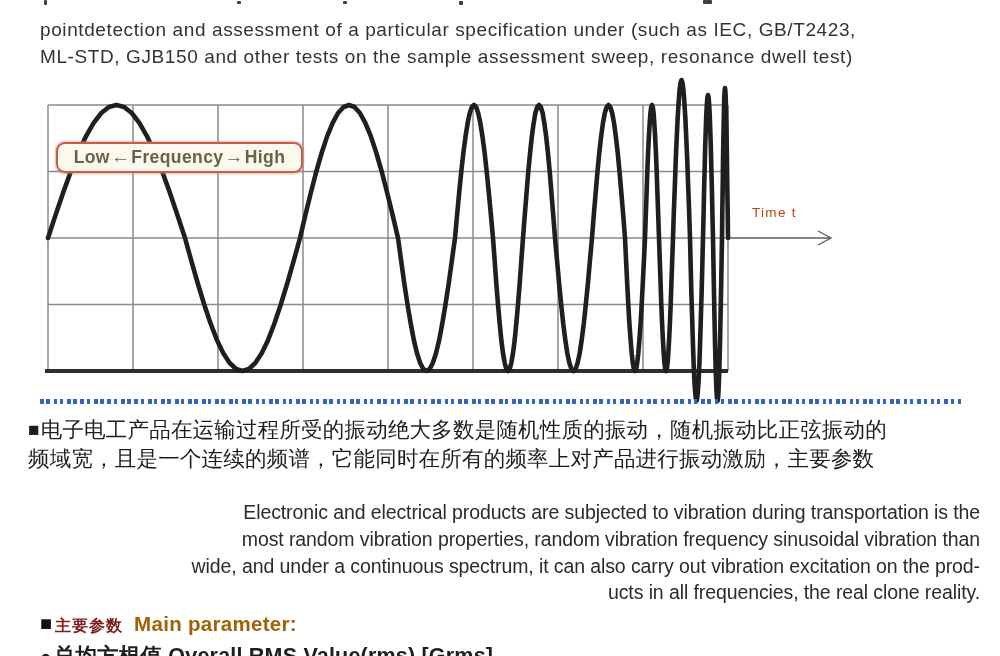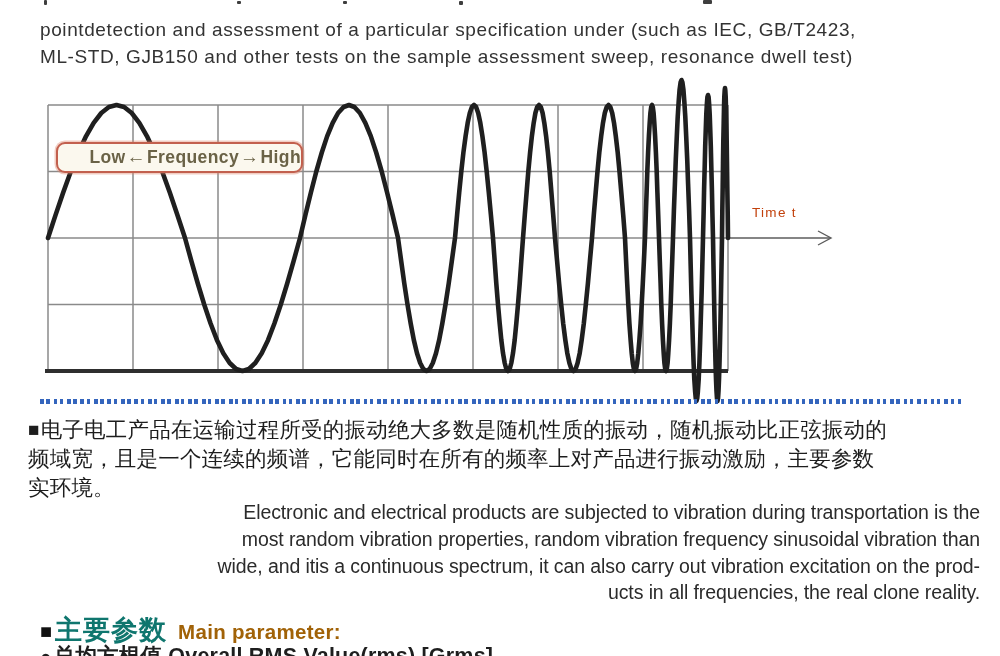--- a/index.html
+++ b/index.html
@@ -20,21 +20,21 @@
   .figure svg{position:absolute;left:0;top:0;}
   .grid{stroke:#8a8a8a;stroke-width:1.5;}
   .grid-bottom{stroke:#2e2e2e;stroke-width:4;}
   .axis{stroke:#5c5c5c;stroke-width:1.4;fill:none;}
   .wave{stroke:#1f1f1f;stroke-width:4.6;fill:none;stroke-linecap:round;stroke-linejoin:round;}
 
   .freq-label{
     position:absolute;left:56px;top:72px;width:247px;height:31px;box-sizing:border-box;
     background:#fbf8ee;border:2.5px solid #c2604e;border-radius:9px;
     box-shadow:0 0 0 1.5px rgba(222,130,105,.4);
-    display:flex;align-items:center;justify-content:flex-end;
+    display:flex;align-items:center;justify-content:center;
     font-size:17.5px;font-weight:bold;color:#6a6246;letter-spacing:.4px;white-space:nowrap;
   }
   .freq-label .arr{font-size:19px;font-weight:bold;margin:0 1px;position:relative;top:-1px;}
 
   .time-label{
     position:absolute;left:752px;top:135px;
     font-size:13.5px;color:#c2410c;letter-spacing:1.3px;white-space:nowrap;
   }
 
   .separator{
@@ -52,21 +52,21 @@
   .en-paragraph{
     position:absolute;left:40px;top:499px;width:940px;
     font-size:19.5px;line-height:26.8px;color:#2b2b2b;letter-spacing:-.1px;text-align:right;
   }
 
   .heading{
     position:absolute;left:40px;top:612px;
     display:flex;align-items:baseline;white-space:nowrap;
   }
   .heading .bullet{font-size:20px;color:#111;margin-right:3px;position:relative;top:-1px;}
-  .heading .cn{font-size:27px;font-weight:bold;color:#0f766e;letter-spacing:1px;}
+  .heading .cn{font-size:16px;font-weight:bold;color:#7f1d1d;letter-spacing:1px;}
   .heading .en{font-size:20.5px;font-weight:600;color:#a16207;margin-left:11px;letter-spacing:.3px;}
 
   .bottom-item{
     position:absolute;left:40px;top:641px;white-space:nowrap;
     font-size:21.5px;font-weight:600;color:#1e1e1e;letter-spacing:.2px;
   }
   .bottom-item .bullet{font-size:19px;margin-right:2px;}
 </style>
 </head>
 <body>
@@ -112,27 +112,26 @@
       <span>High</span>
   </div>
   <div class="time-label">Time t</div>
 </div>
 
 <div class="separator"></div>
 
 <div class="cn-paragraph">
   <div><span class="bullet">■</span><span>电子电工产品在运输过程所受的振动绝大多数是随机性质的振动，随机振动比正弦振动的</span></div>
   <div>频域宽，且是一个连续的频谱，它能同时在所有的频率上对产品进行振动激励，主要参数</div>
-  <div>实环境。</div>
 </div>
 
 <div class="en-paragraph">
   <div>Electronic and electrical products are subjected to vibration during transportation is the</div>
   <div>most random vibration properties, random vibration frequency sinusoidal vibration than</div>
-  <div>wide, and itis a continuous spectrum, it can also carry out vibration excitation on the prod-</div>
+  <div>wide, and under a continuous spectrum, it can also carry out vibration excitation on the prod-</div>
   <div>ucts in all frequencies, the real clone reality.</div>
 </div>
 
 <div class="heading">
   <span class="bullet">■</span>
   <span class="cn">主要参数</span>
   <span class="en">Main parameter:</span>
 </div>
 
 <div class="bottom-item">

